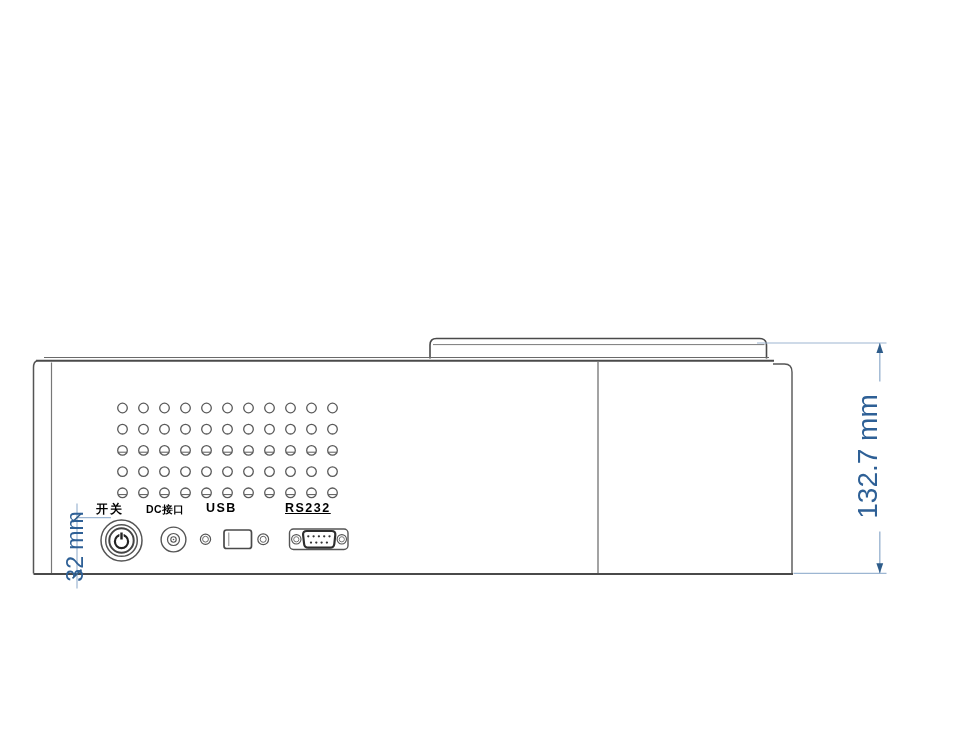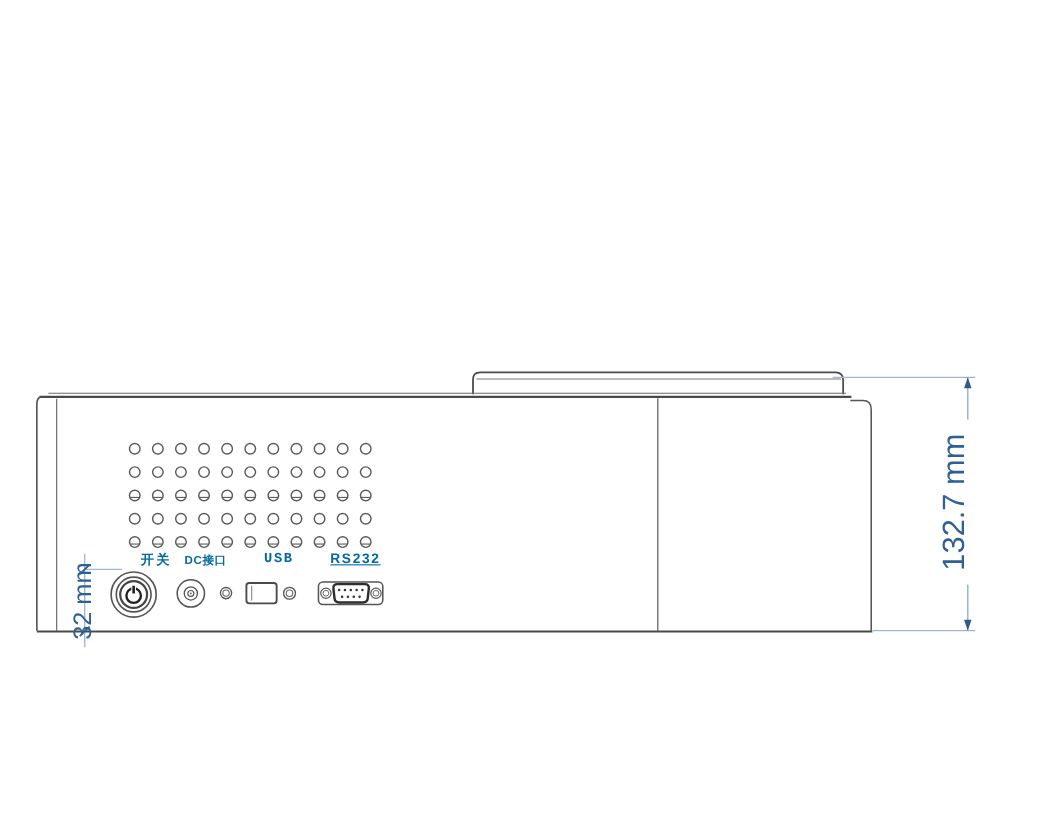--- a/index.html
+++ b/index.html
@@ -1,23 +1,23 @@
 <!DOCTYPE html>
 <html><head>
 <meta charset="utf-8">
 <style>
   html,body{margin:0;padding:0;background:#fff;}
   #canvas{position:relative;width:960px;height:740px;background:#ffffff;overflow:hidden;
           font-family:"Liberation Sans","DejaVu Sans",sans-serif;}
   #lineart{position:absolute;left:0;top:0;}
-  .port-label{position:absolute;color:#0369a1;font-weight:bold;text-align:right;
+  .port-label{position:absolute;color:#000000;font-weight:bold;text-align:left;
               white-space:nowrap;}
   .lbl-power{left:96px;top:501px;width:60px;font-size:12px;letter-spacing:2px;}
   .lbl-dc{left:146px;top:503px;width:60px;font-size:10.5px;letter-spacing:0.5px;}
-  .lbl-usb{left:206px;top:501px;width:61px;font-size:12.5px;letter-spacing:1.5px;font-family:Liberation Mono, monospace;}
+  .lbl-usb{left:206px;top:501px;width:61px;font-size:12.5px;letter-spacing:1.5px;}
   .lbl-rs232{left:285px;top:501px;width:61px;font-size:12.5px;letter-spacing:1.5px;text-decoration:underline;}
   .dim-text{position:absolute;color:#2e6096;text-align:center;
             transform:rotate(-90deg);font-family:"Liberation Sans","DejaVu Sans",sans-serif;}
   .dim-32{left:20px;top:534px;width:110px;height:25px;line-height:25px;font-size:23px;}
   .dim-132{left:792px;top:441px;width:150px;height:31px;line-height:31px;font-size:28px;
            background:#ffffff;}
 </style>
 </head>
 <body>
 

